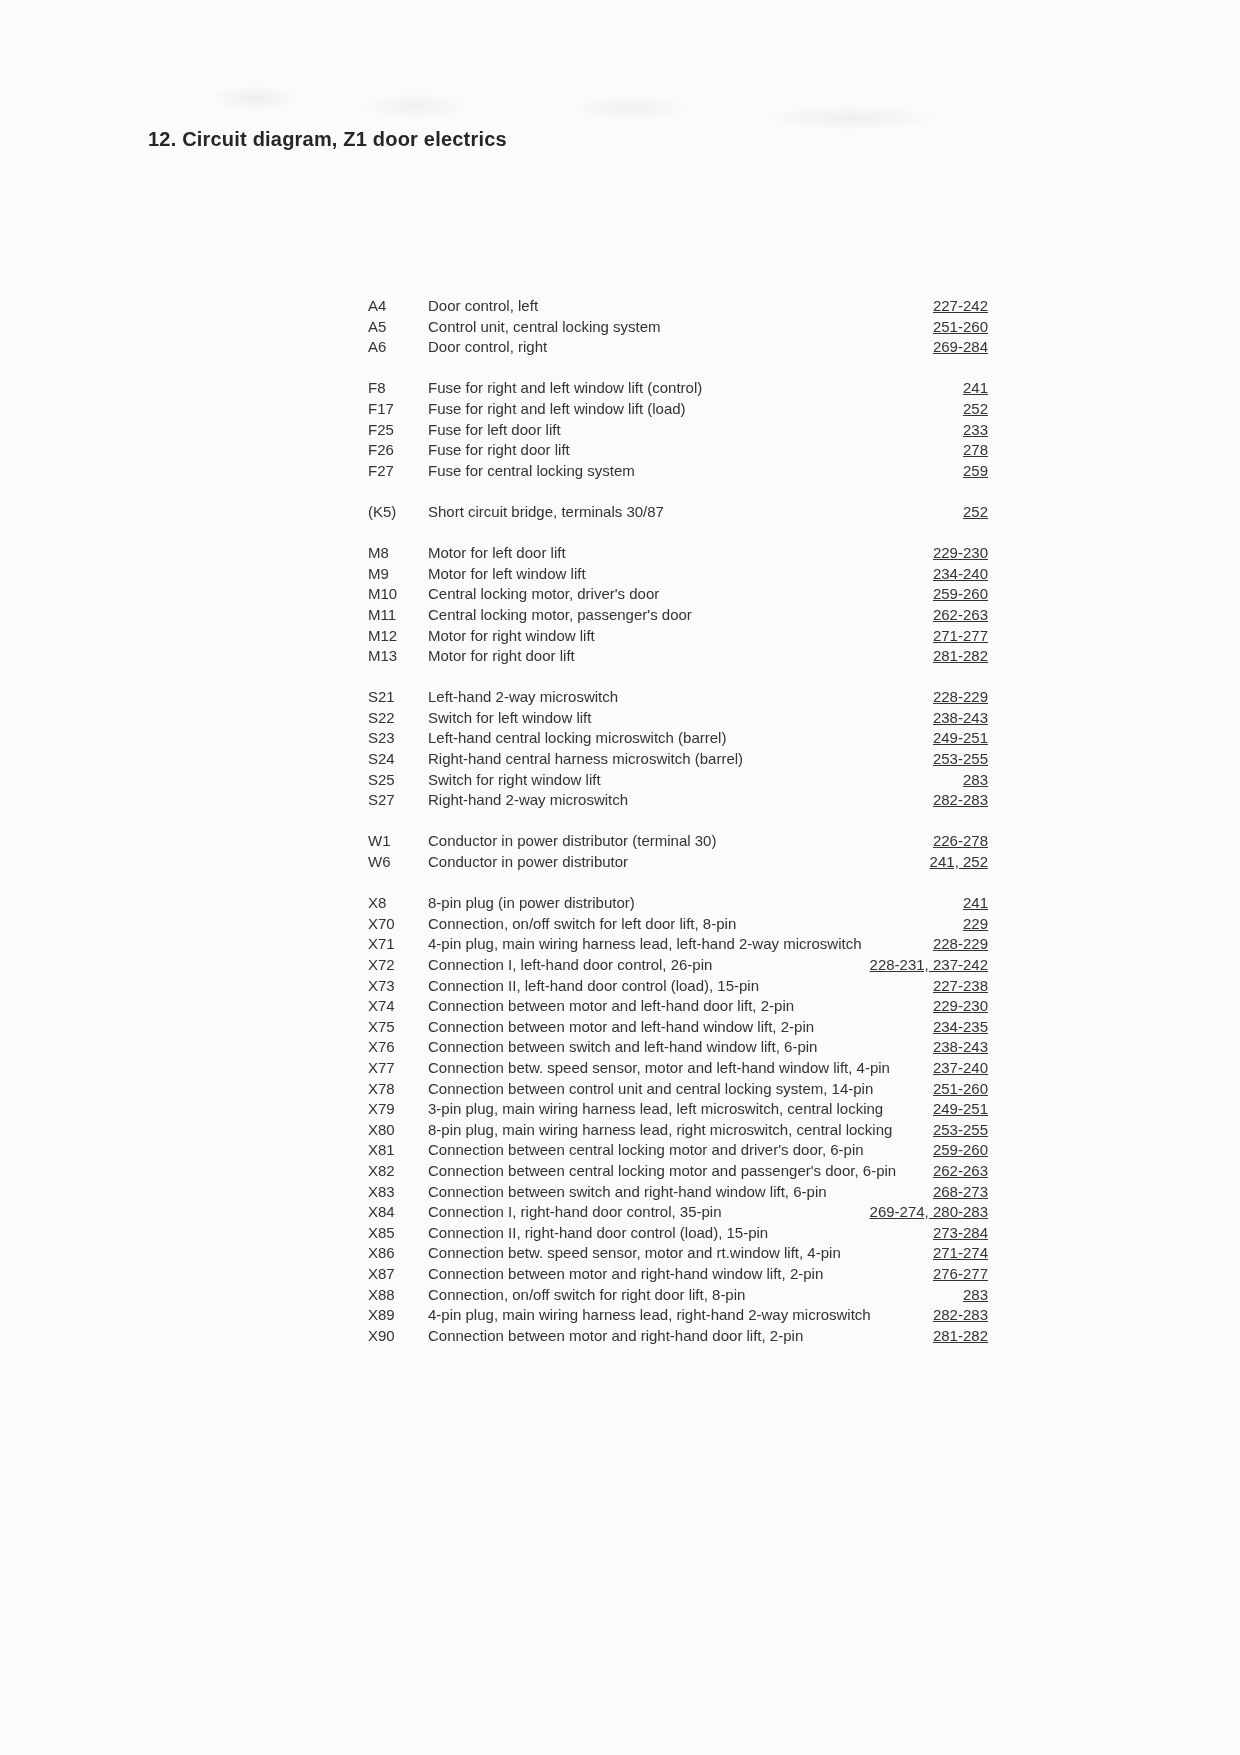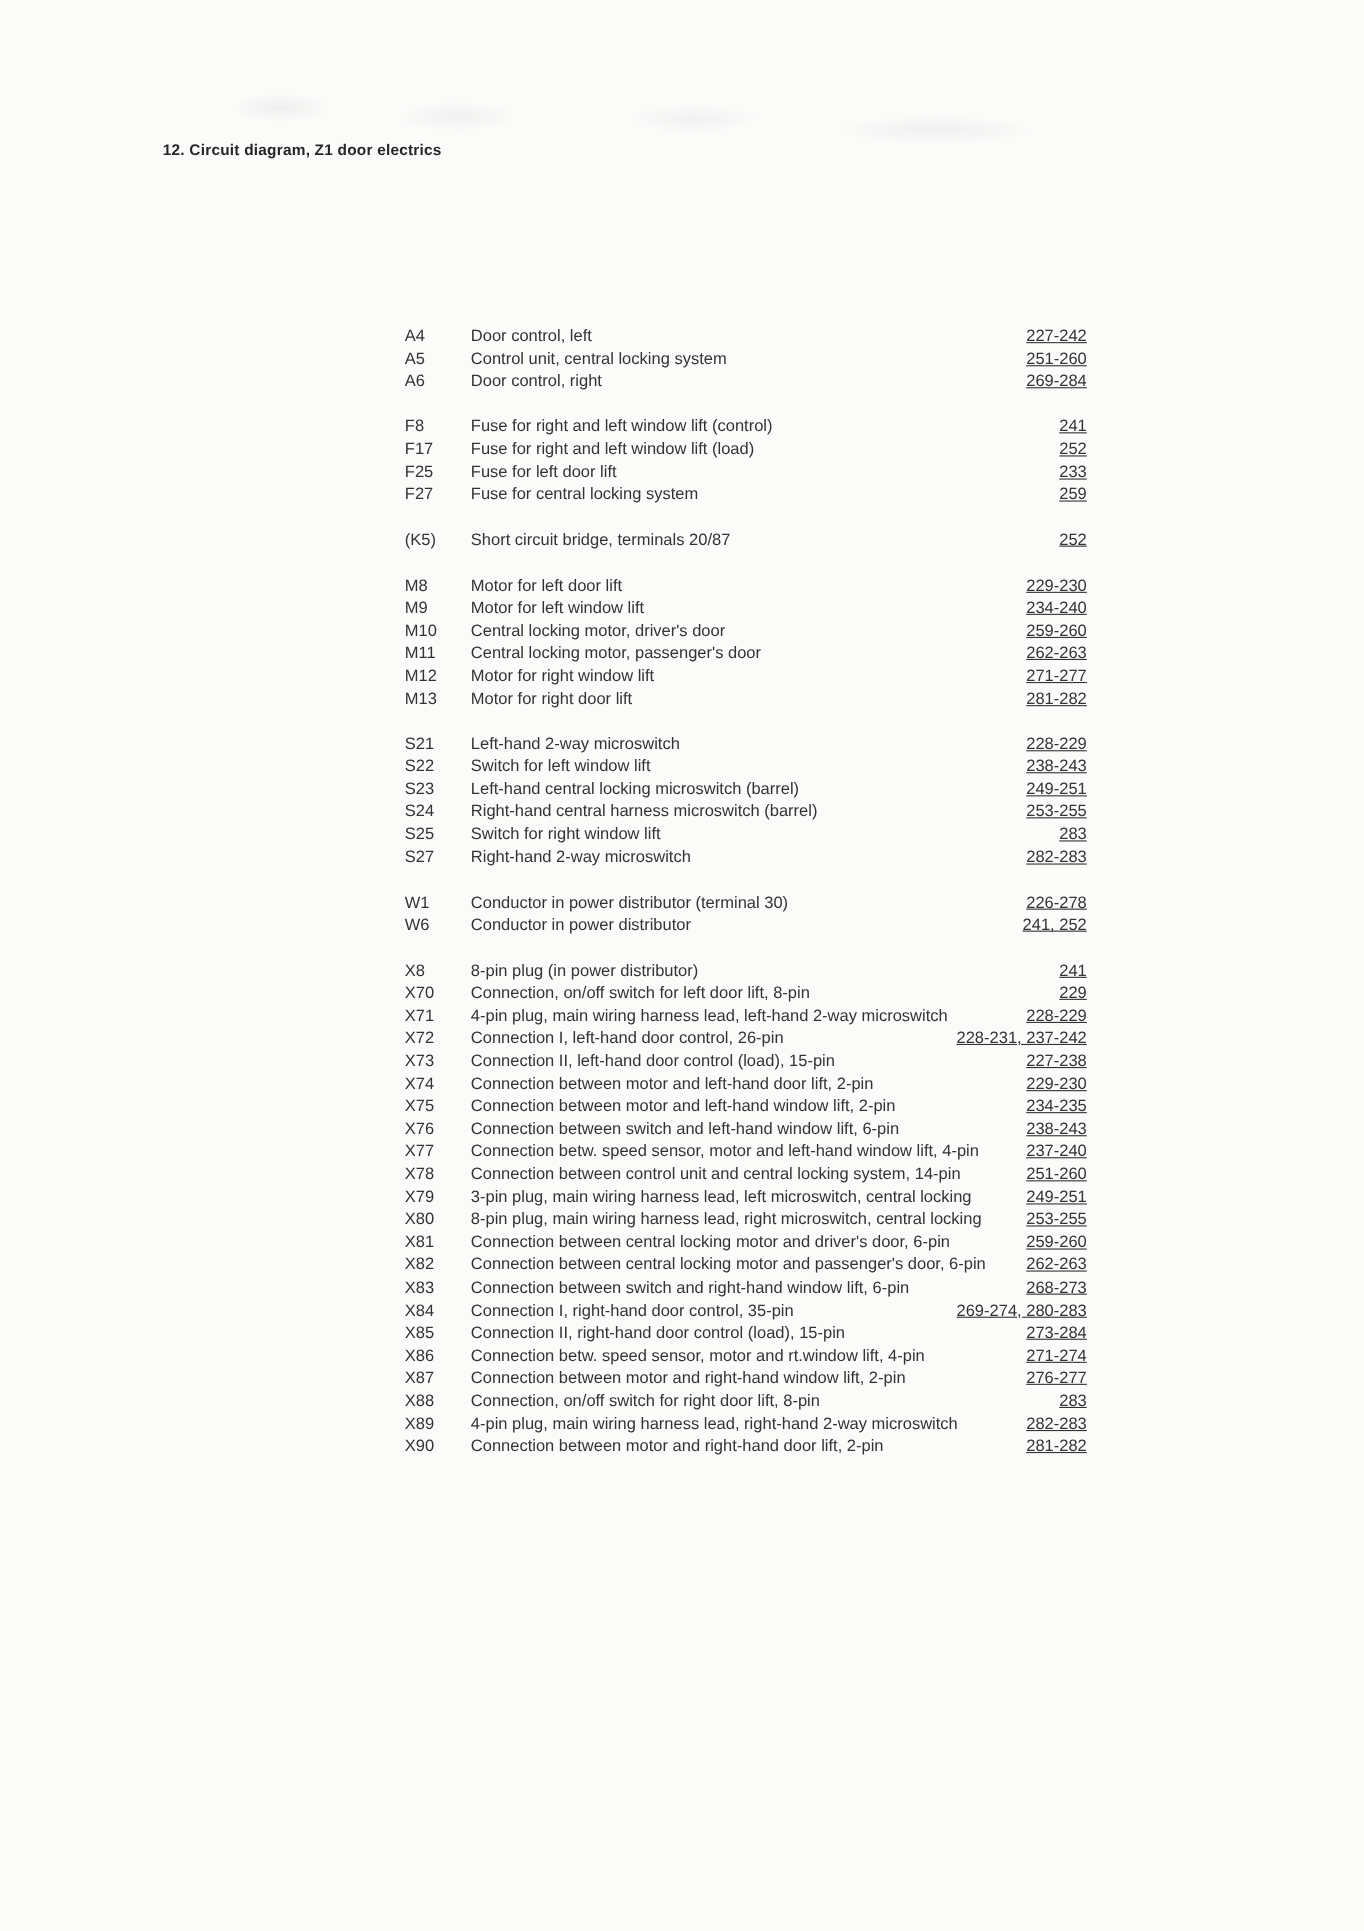--- a/index.html
+++ b/index.html
@@ -22,21 +22,21 @@
   }
   .smudge-1 { left: 210px; top: 85px;  width: 90px;  height: 26px; background: radial-gradient(ellipse at center, rgba(120,120,120,0.10), rgba(120,120,120,0) 70%); }
   .smudge-2 { left: 360px; top: 92px;  width: 110px; height: 28px; background: radial-gradient(ellipse at center, rgba(120,120,120,0.08), rgba(120,120,120,0) 70%); }
   .smudge-3 { left: 570px; top: 95px;  width: 120px; height: 26px; background: radial-gradient(ellipse at center, rgba(120,120,120,0.08), rgba(120,120,120,0) 70%); }
   .smudge-4 { left: 760px; top: 105px; width: 180px; height: 26px; background: radial-gradient(ellipse at center, rgba(120,120,120,0.09), rgba(120,120,120,0) 70%); }
 
   .page-title {
     position: absolute;
     left: 148px;
     top: 128px;
-    font-size: 14px;
+    font-size: 20px;
     font-weight: bold;
     color: #262626;
     letter-spacing: 0.2px;
   }
 
   .legend-table {
     position: absolute;
     left: 368px;
     top: 296px;
     width: 620px;
@@ -105,28 +105,33 @@
       <span class="cell-code">F17</span>
       <span class="cell-desc">Fuse for right and left window lift (load)</span>
       <span class="cell-pages">252</span>
     </div>
     <div class="legend-row">
       <span class="cell-code">F25</span>
       <span class="cell-desc">Fuse for left door lift</span>
       <span class="cell-pages">233</span>
     </div>
     <div class="legend-row">
+      <span class="cell-code">F26</span>
+      <span class="cell-desc">Fuse for right door lift</span>
+      <span class="cell-pages">278</span>
+    </div>
+    <div class="legend-row">
       <span class="cell-code">F27</span>
       <span class="cell-desc">Fuse for central locking system</span>
       <span class="cell-pages">259</span>
     </div>
     <div class="group-gap"></div>
     <div class="legend-row">
       <span class="cell-code">(K5)</span>
-      <span class="cell-desc">Short circuit bridge, terminals 20/87</span>
+      <span class="cell-desc">Short circuit bridge, terminals 30/87</span>
       <span class="cell-pages">252</span>
     </div>
     <div class="group-gap"></div>
     <div class="legend-row">
       <span class="cell-code">M8</span>
       <span class="cell-desc">Motor for left door lift</span>
       <span class="cell-pages">229-230</span>
     </div>
     <div class="legend-row">
       <span class="cell-code">M9</span>

